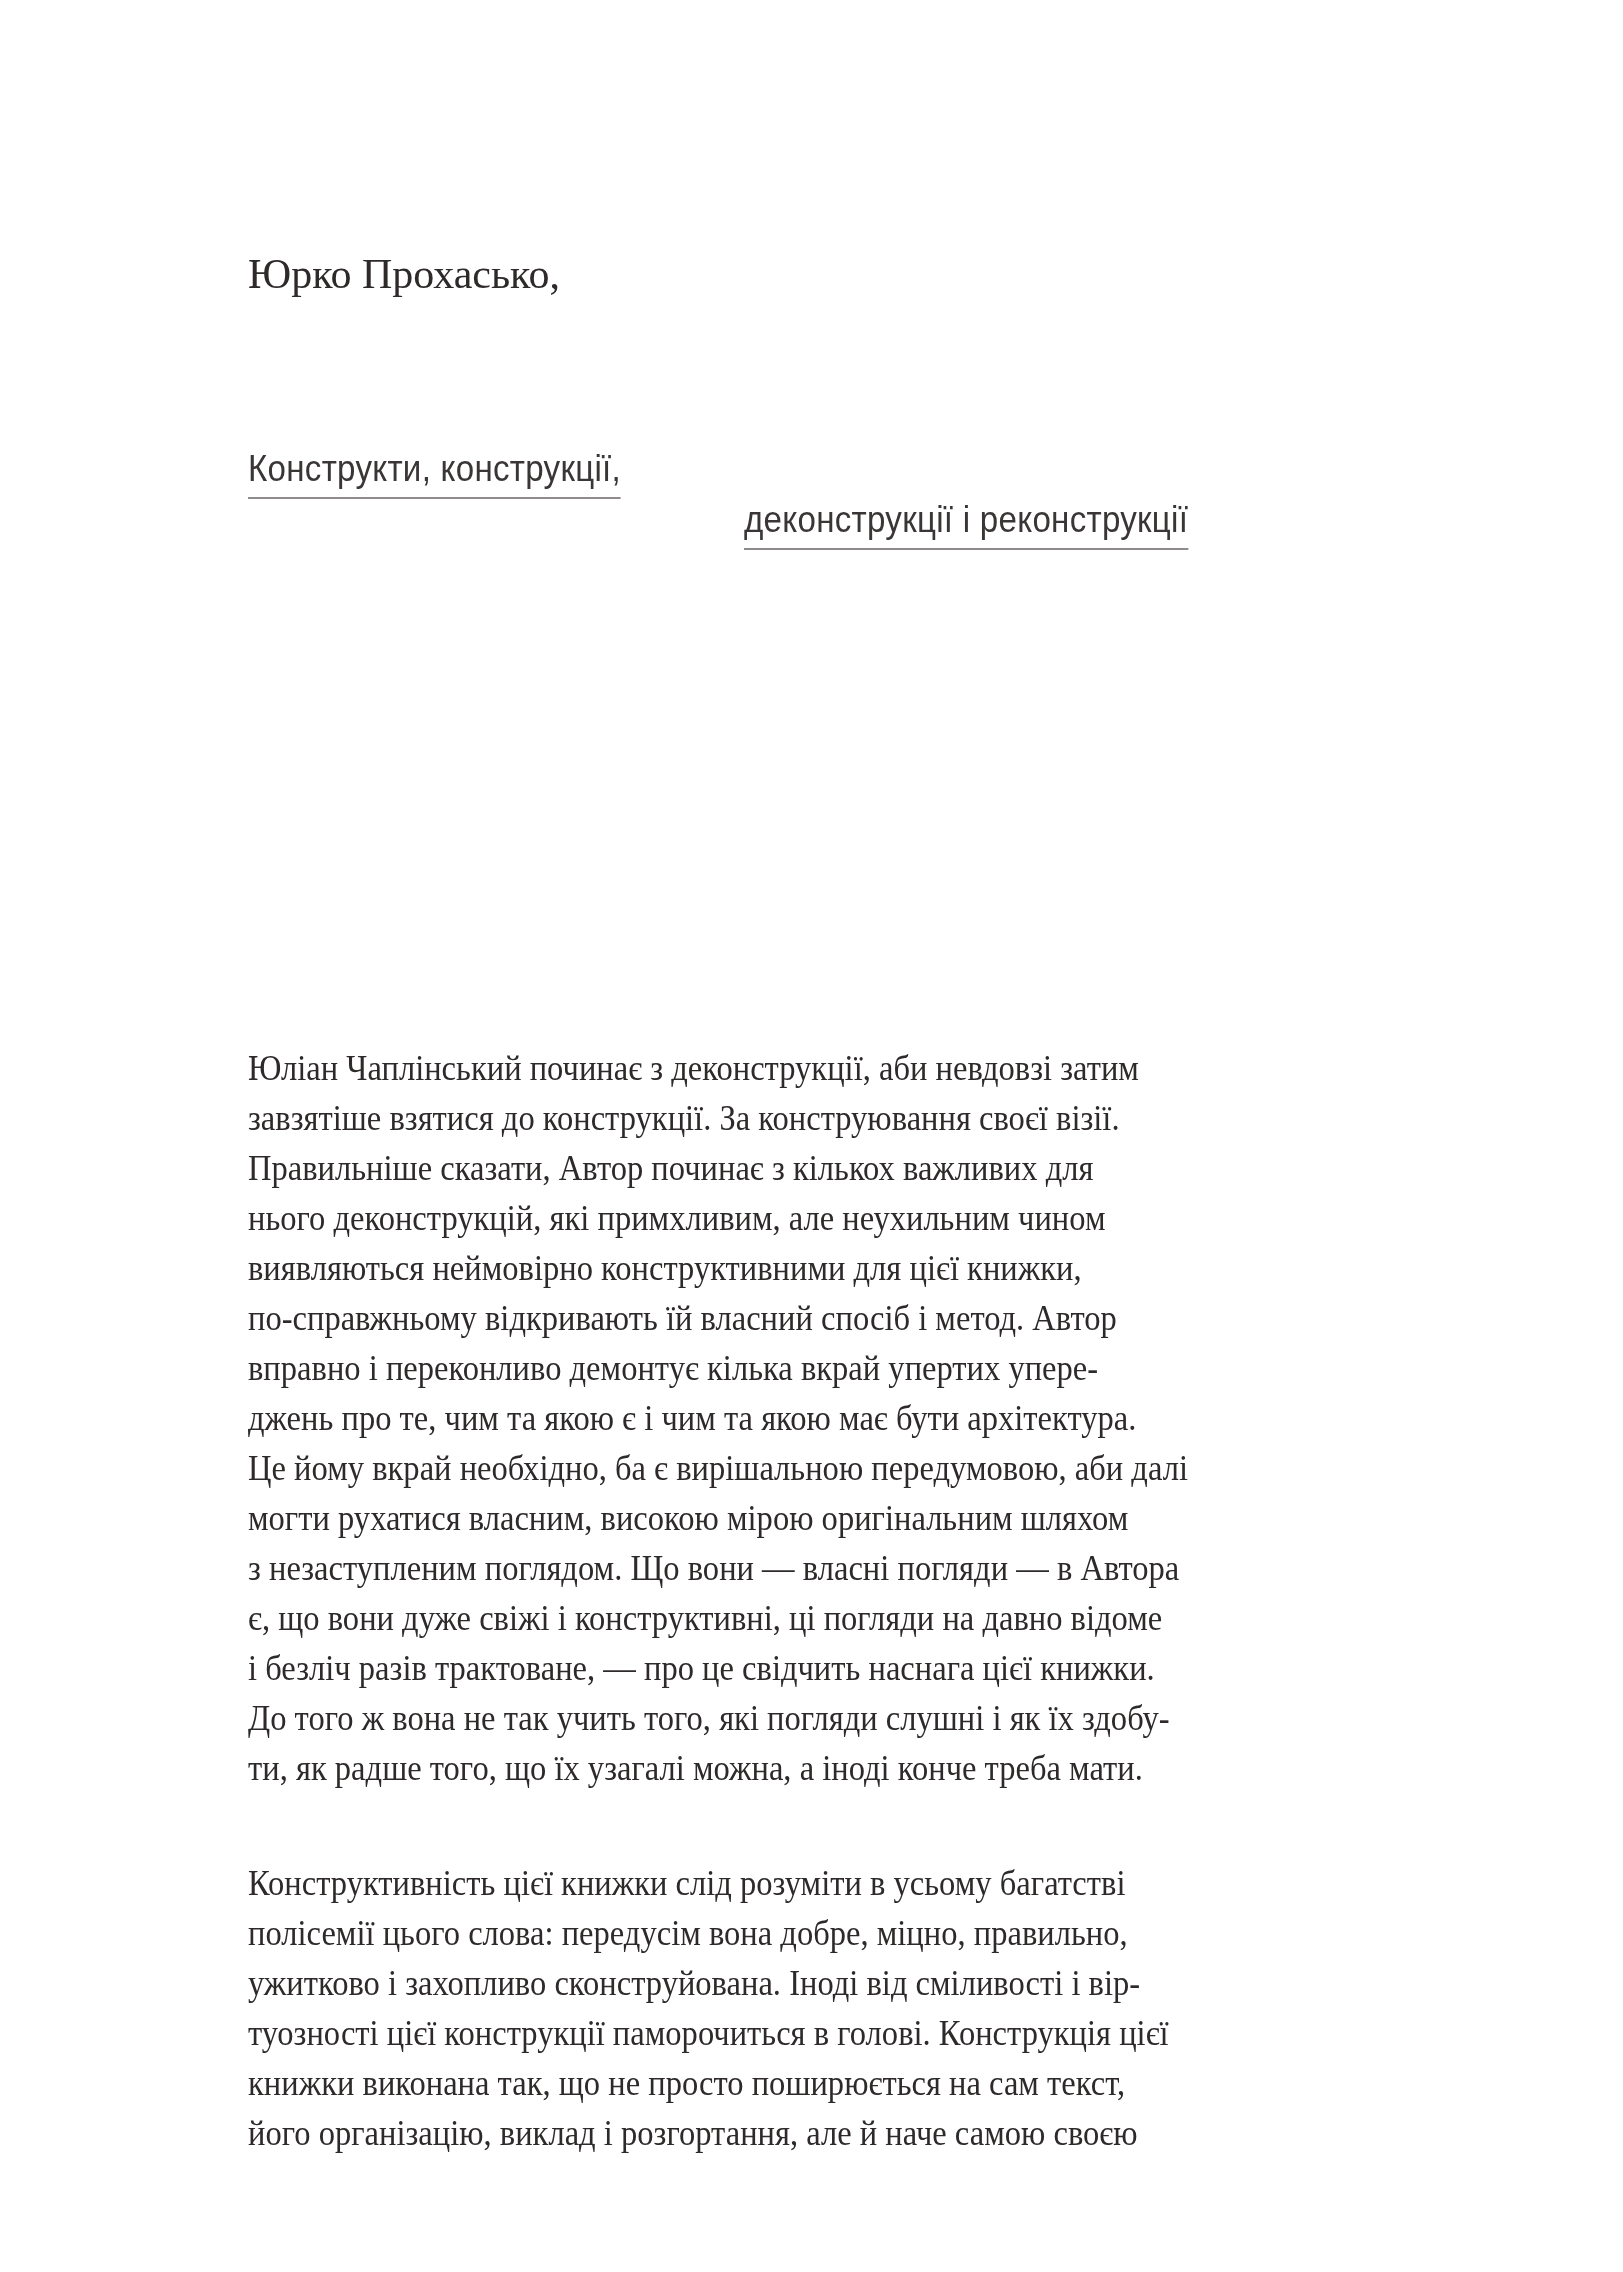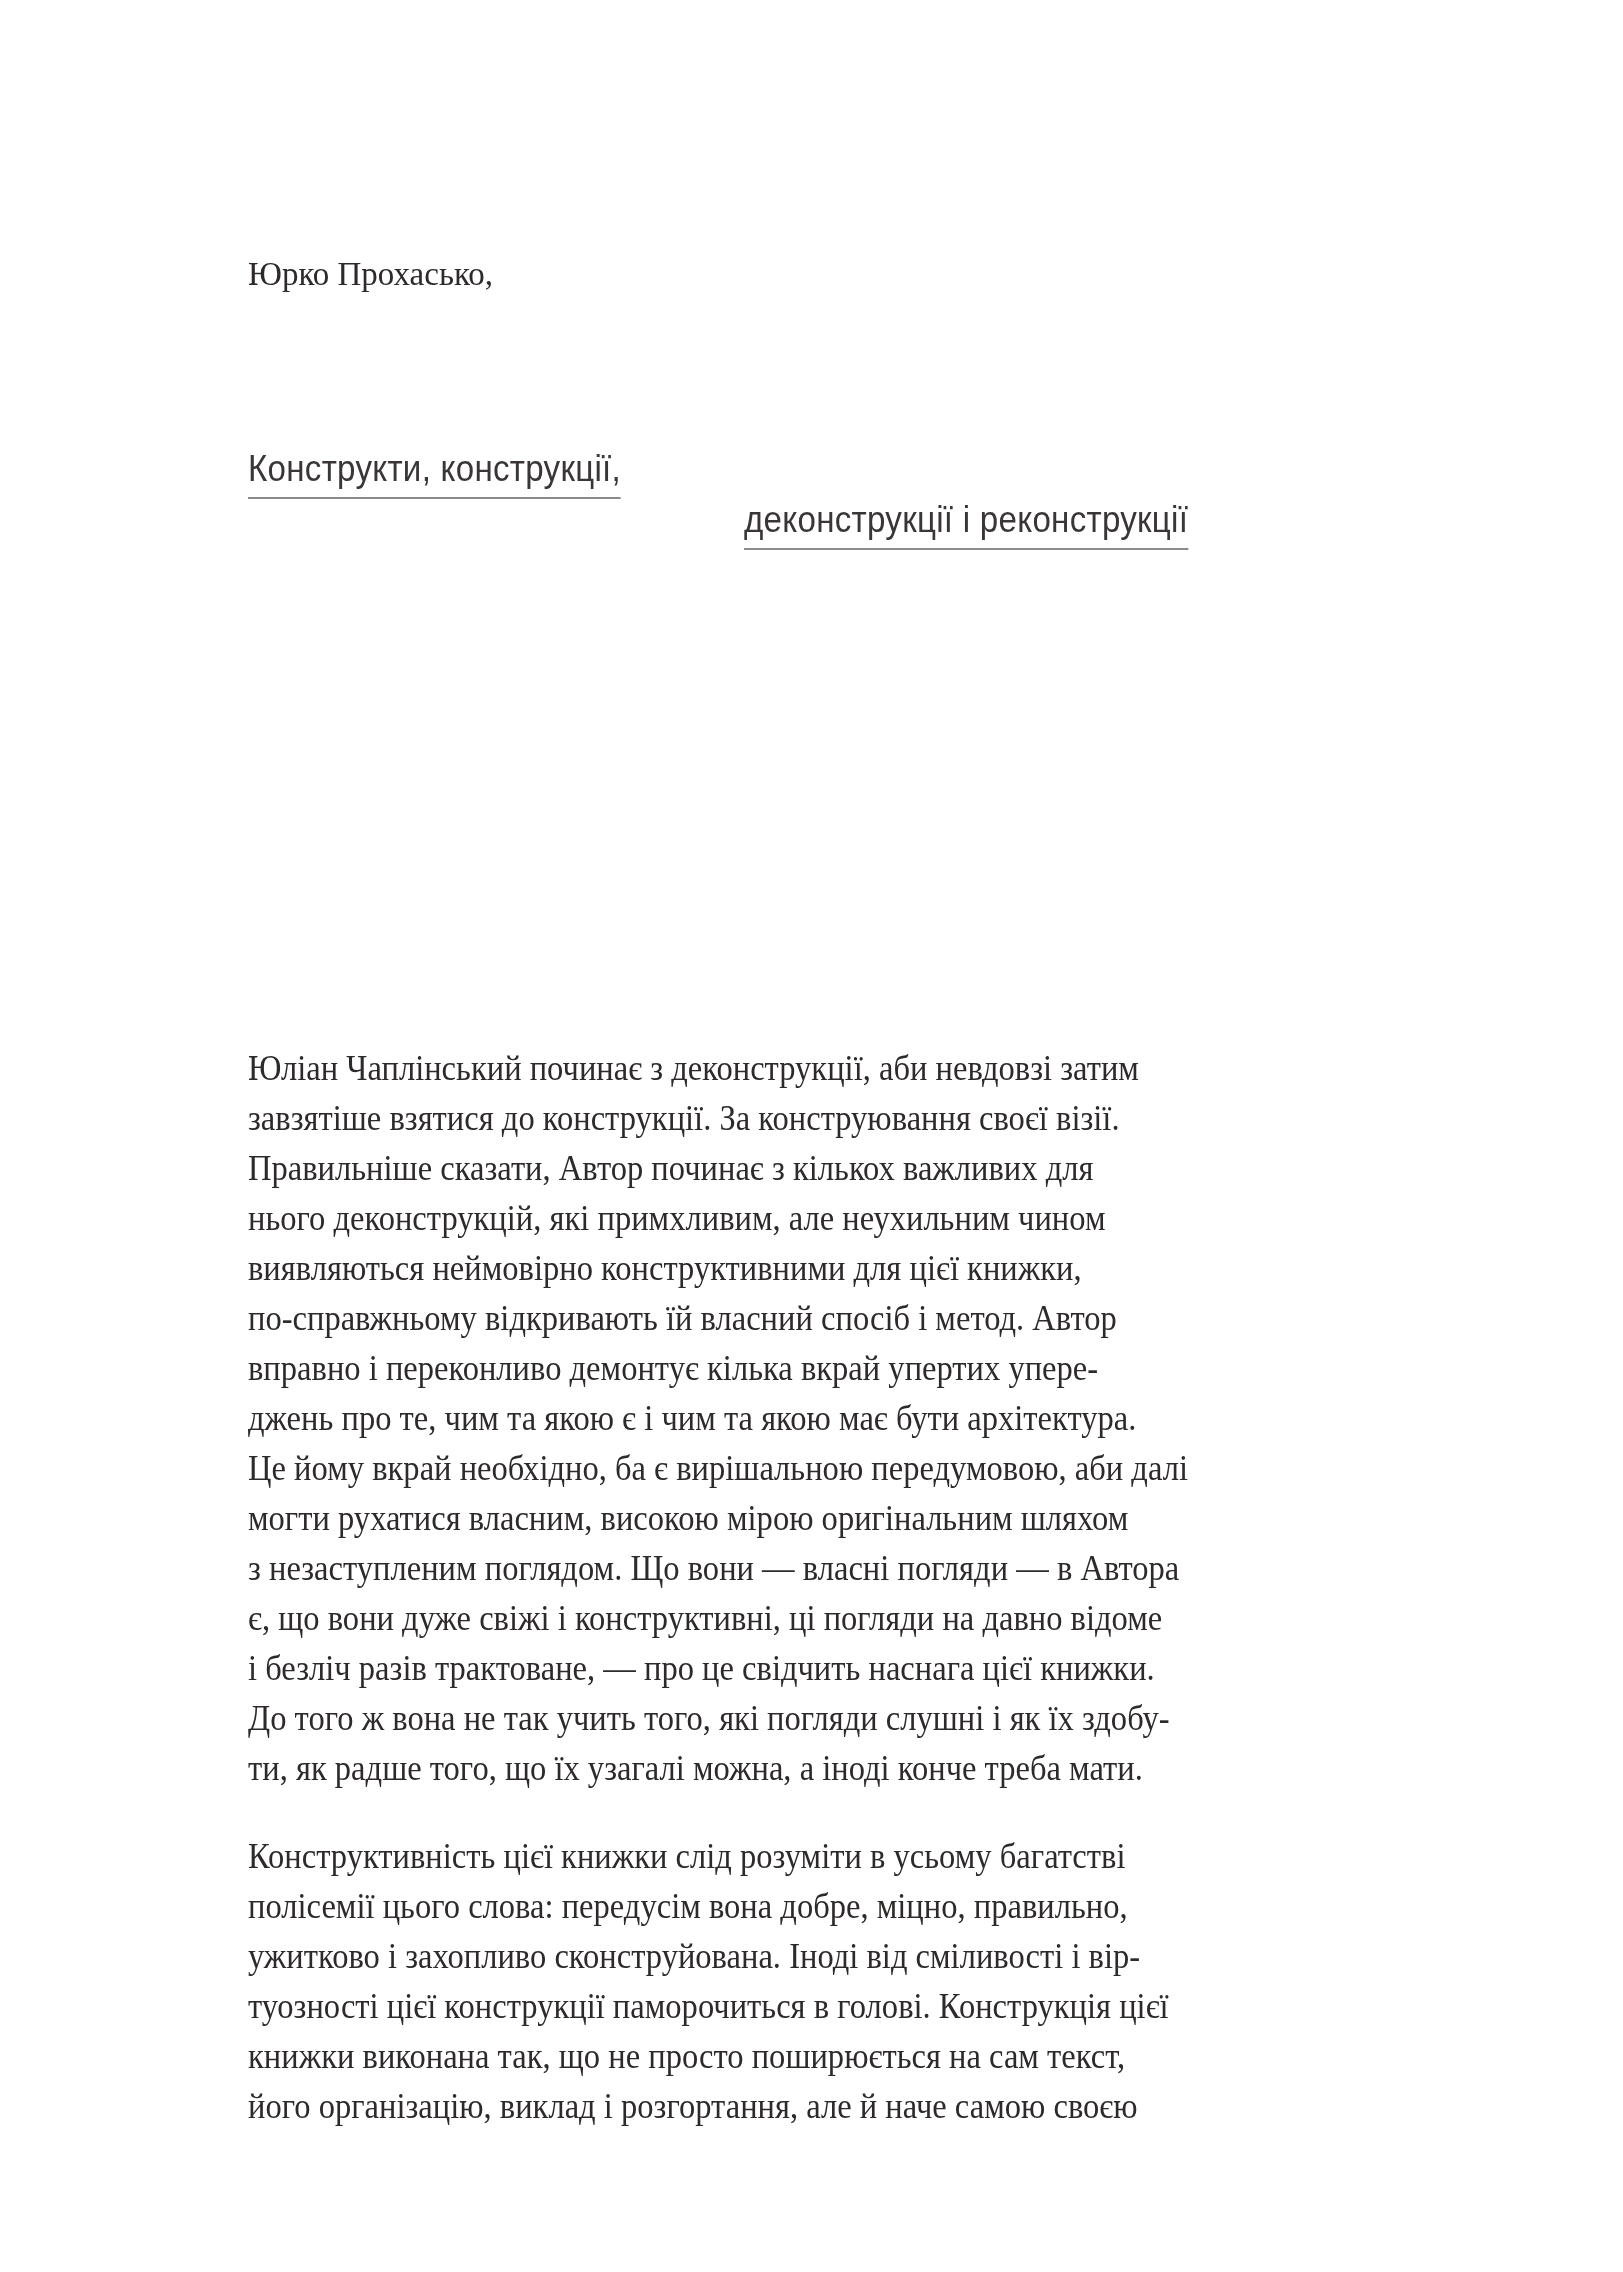--- a/index.html
+++ b/index.html
@@ -5,21 +5,21 @@
   html, body { margin: 0; padding: 0; }
   body {
     width: 1623px; height: 2273px; background: #ffffff;
     position: relative; overflow: hidden;
     color: #2a2626;
   }
   .page { position: absolute; left: 0; top: 0; width: 1623px; height: 2273px; }
   .author {
     position: absolute; left: 248px; top: 248px;
     font-family: "Liberation Serif", "DejaVu Serif", serif;
-    font-size: 33px; line-height: 52px; color: #2f2a2a;
+    font-size: 42px; line-height: 52px; color: #2f2a2a;
   }
   .author .name { display: block; }
   .author .role { display: block; font-style: italic; }
   .title-line {
     position: absolute;
     font-family: "Liberation Sans", "DejaVu Sans", sans-serif;
     font-size: 36px; line-height: 42px; color: #3a3636;
     letter-spacing: 0.3px;
     transform: scaleX(0.92); transform-origin: left top;
   }
@@ -29,21 +29,21 @@
   }
   .t1 { left: 248px; top: 448px; }
   .t2 { left: 744px; top: 499px; }
   .body-text {
     position: absolute; left: 248px; top: 1044px; width: 1234px;
     font-family: "Liberation Serif", "DejaVu Serif", serif;
     font-size: 35px; line-height: 50px; color: #2e2a2a;
   }
   .body-text .line { display: block; white-space: nowrap; transform: scaleX(0.93); transform-origin: left center; }
   .para { display: block; font-family: Liberation Serif, serif; }
-  .para + .para { margin-top: 38px; }
+  .para + .para { margin-top: 65px; }
 </style>
 </head>
 <body>
 
 <div class="page">
 
   <div class="author">
     <span class="name">Юрко Прохасько,</span>
   </div>
 

